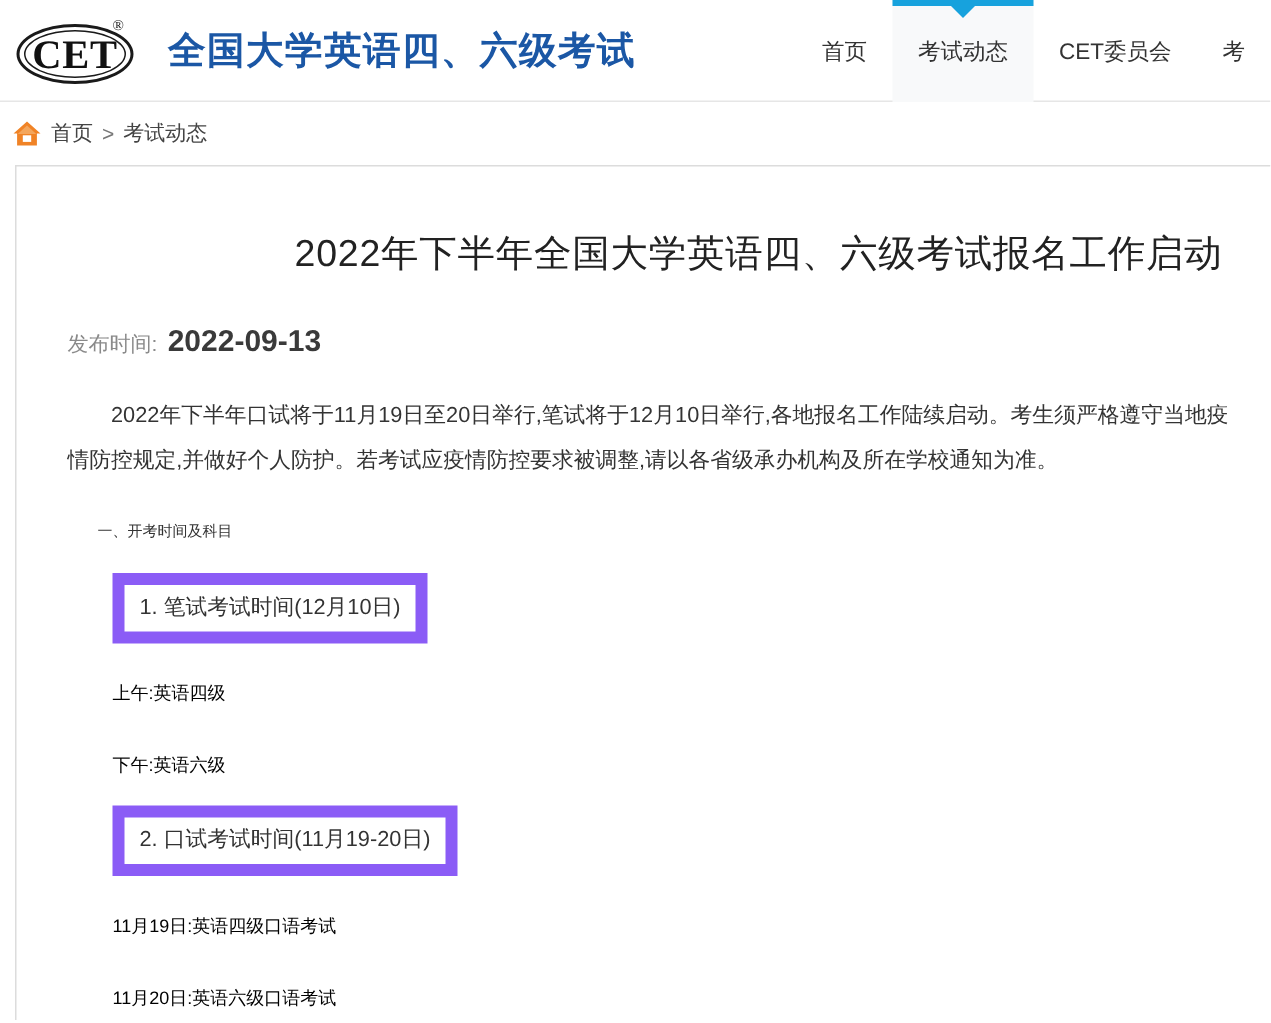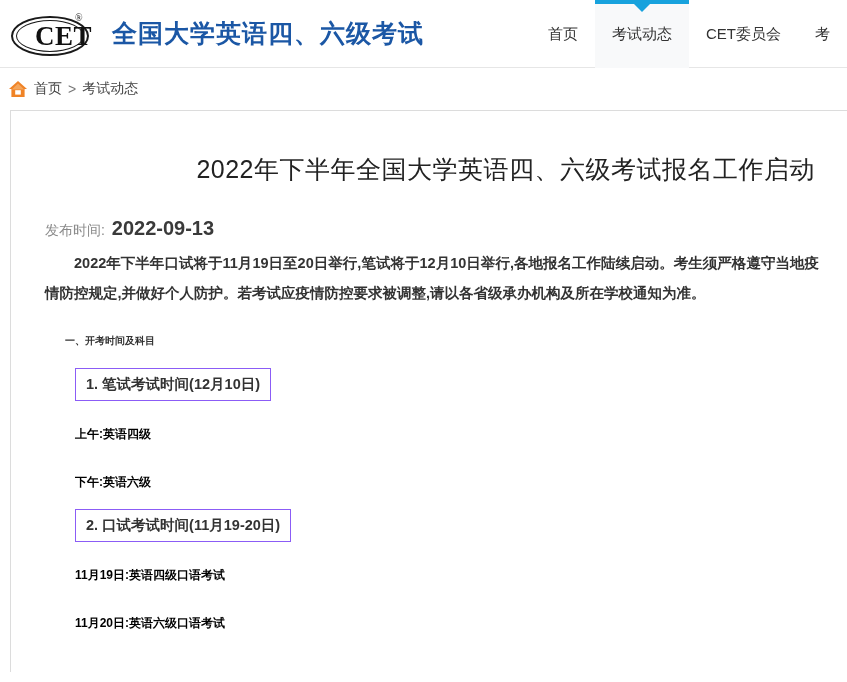--- a/index.html
+++ b/index.html
@@ -56,21 +56,21 @@
     height: 32px;
     border: 1.5px solid #1a1a1a;
     border-radius: 50%;
     box-sizing: border-box;
   }
   .logo-text {
     position: absolute;
     left: 0;
     top: 13px;
     width: 84px;
-    text-align: right;
+    text-align: center;
     font-family: "Liberation Serif", "DejaVu Serif", serif;
     font-size: 27px;
     font-weight: 700;
     letter-spacing: 0.5px;
     color: #111111;
     line-height: 30px;
   }
   .logo-reg {
     position: absolute;
     left: 67px;
@@ -194,22 +194,21 @@
   .publish-date {
     color: #3a3a3a;
     font-weight: 700;
     font-size: 20px;
     margin-left: 3px;
   }
 
   .article-body {
     padding-left: 12px;
     padding-right: 6px;
-    margin-top: 8px;
-    font-weight: bold;
+    margin-top: 22px;
   }
 
   .para {
     font-size: 14.5px;
     line-height: 30px;
     color: #333333;
     margin: 0;
     text-align: justify;
     text-indent: 2em;
   }
@@ -229,21 +228,21 @@
     margin: 18px 0 0 0;
     padding-left: 30px;
   }
 
   .boxed-wrap {
     margin: 12px 0 0 0;
     padding-left: 30px;
   }
   .boxed {
     display: inline-block;
-    border: 1px solid #8b5cf6;
+    border: 8px solid #8b5cf6;
     padding: 5px 10px 6px 10px;
     font-size: 14.5px;
     line-height: 20px;
     color: #333333;
     box-sizing: border-box;
   }
 </style>
 </head>
 <body>
 

